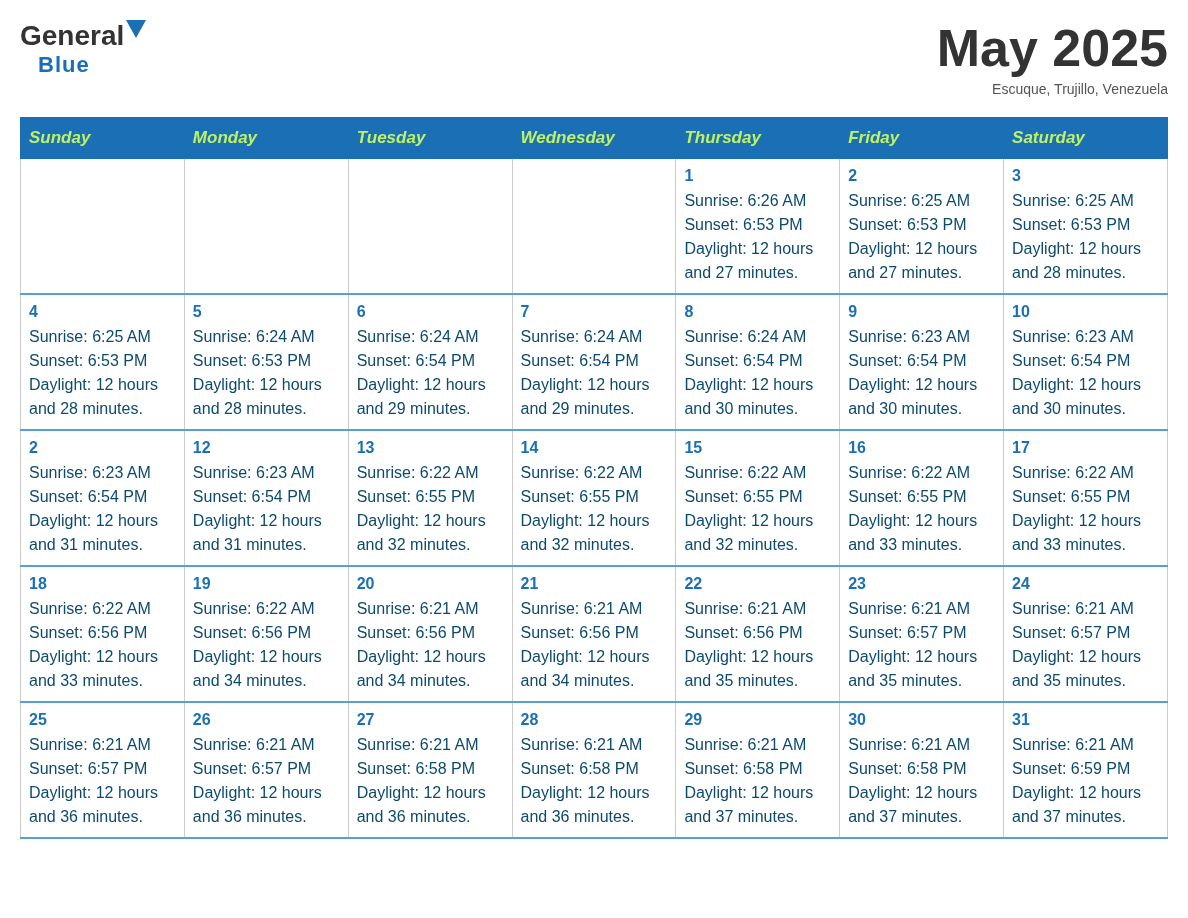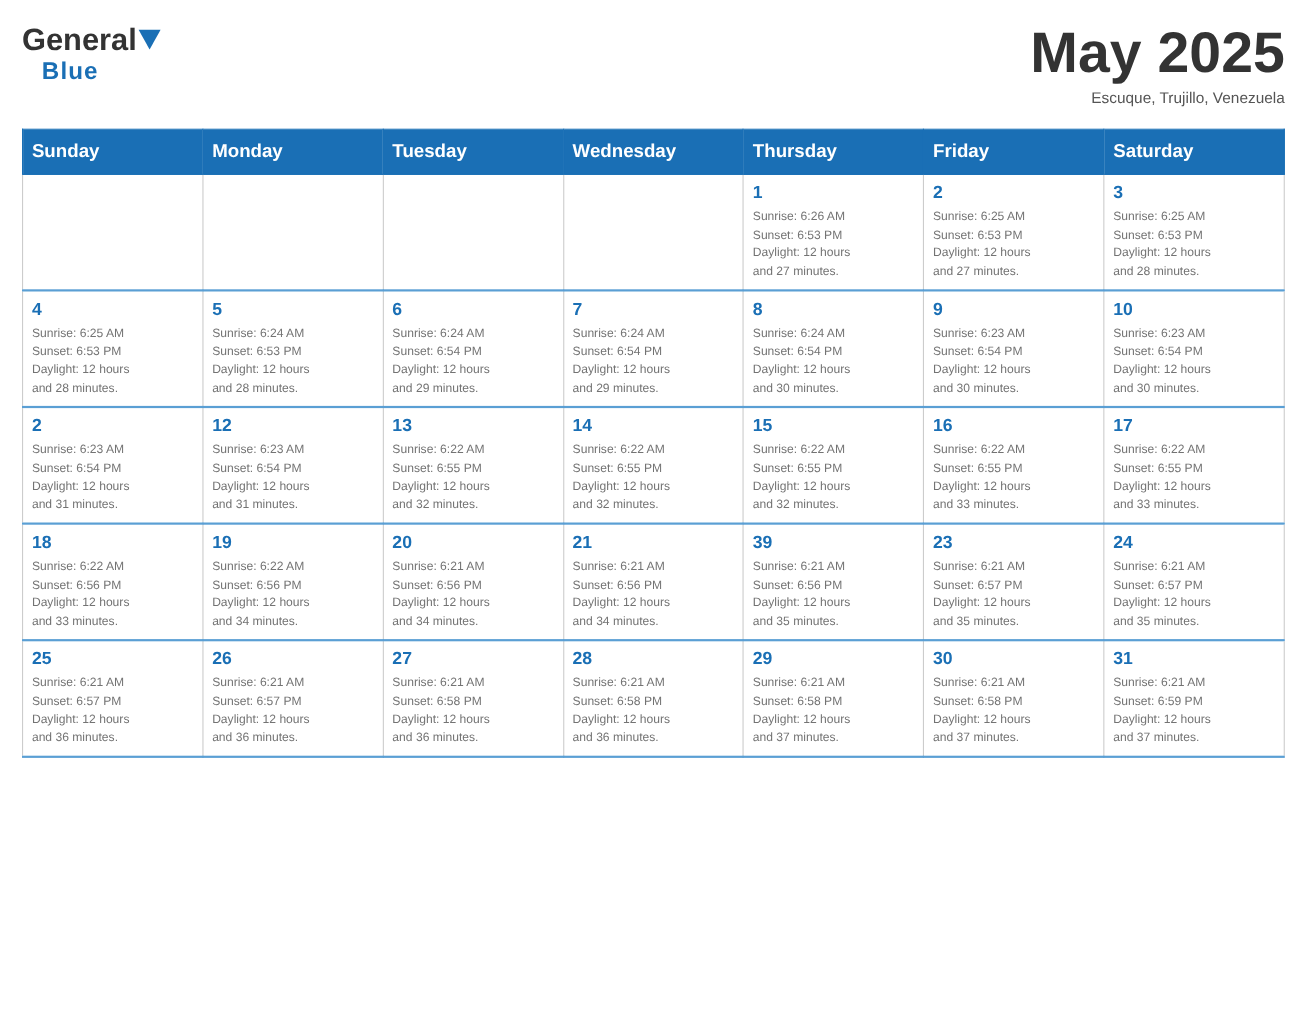--- a/index.html
+++ b/index.html
@@ -16,21 +16,20 @@
       align-items: flex-start;
       margin-bottom: 20px;
     }
     .logo {
       display: flex;
       flex-direction: column;
       align-items: flex-start;
     }
     .logo-text {
       display: flex;
-      align-items: center;
       font-size: 28px;
       font-weight: bold;
       color: #333;
     }
     .logo-general { color: #333; }
     .logo-arrow {
       display: inline-block;
       width: 0;
       height: 0;
       border-left: 10px solid transparent;
@@ -60,21 +59,22 @@
       font-size: 14px;
       color: #555;
       margin-top: 4px;
     }
     .calendar {
       width: 100%;
       border-collapse: collapse;
     }
     .calendar thead tr {
       background-color: #1a6fb5;
-      color: #ffffff;
+      color: #bef264;
+      font-style: italic;
     }
     .calendar thead th {
       padding: 10px 8px;
       font-size: 17px;
       font-weight: bold;
       border: 1px solid #1a6fb5;
       text-align: left;
     }
     .calendar tbody tr {
       border-bottom: 2px solid #5a9fd4;
@@ -93,22 +93,22 @@
       border-bottom: 1px solid #0f766e;
     }
     .day-num {
       font-size: 16px;
       font-weight: bold;
       color: #1a6fb5;
       display: block;
       margin-bottom: 4px;
     }
     .day-info {
-      font-size: 11px;
-      color: #737373;
+      font-size: 16px;
+      color: #0c4a6e;
       line-height: 1.5;
     }
     .empty-cell {
       background: #fff;
     }
     .calendar tbody td:first-child {
       border-left: 1px solid #ccc;
     }
     .row-border-top td {
       border-top: 2px solid #5a9fd4;
@@ -235,21 +235,21 @@
         </td>
         <td>
           <span class="day-num">20</span>
           <div class="day-info">Sunrise: 6:21 AM<br>Sunset: 6:56 PM<br>Daylight: 12 hours<br>and 34 minutes.</div>
         </td>
         <td>
           <span class="day-num">21</span>
           <div class="day-info">Sunrise: 6:21 AM<br>Sunset: 6:56 PM<br>Daylight: 12 hours<br>and 34 minutes.</div>
         </td>
         <td>
-          <span class="day-num">39</span>
+          <span class="day-num">22</span>
           <div class="day-info">Sunrise: 6:21 AM<br>Sunset: 6:56 PM<br>Daylight: 12 hours<br>and 35 minutes.</div>
         </td>
         <td>
           <span class="day-num">23</span>
           <div class="day-info">Sunrise: 6:21 AM<br>Sunset: 6:57 PM<br>Daylight: 12 hours<br>and 35 minutes.</div>
         </td>
         <td>
           <span class="day-num">24</span>
           <div class="day-info">Sunrise: 6:21 AM<br>Sunset: 6:57 PM<br>Daylight: 12 hours<br>and 35 minutes.</div>
         </td>

